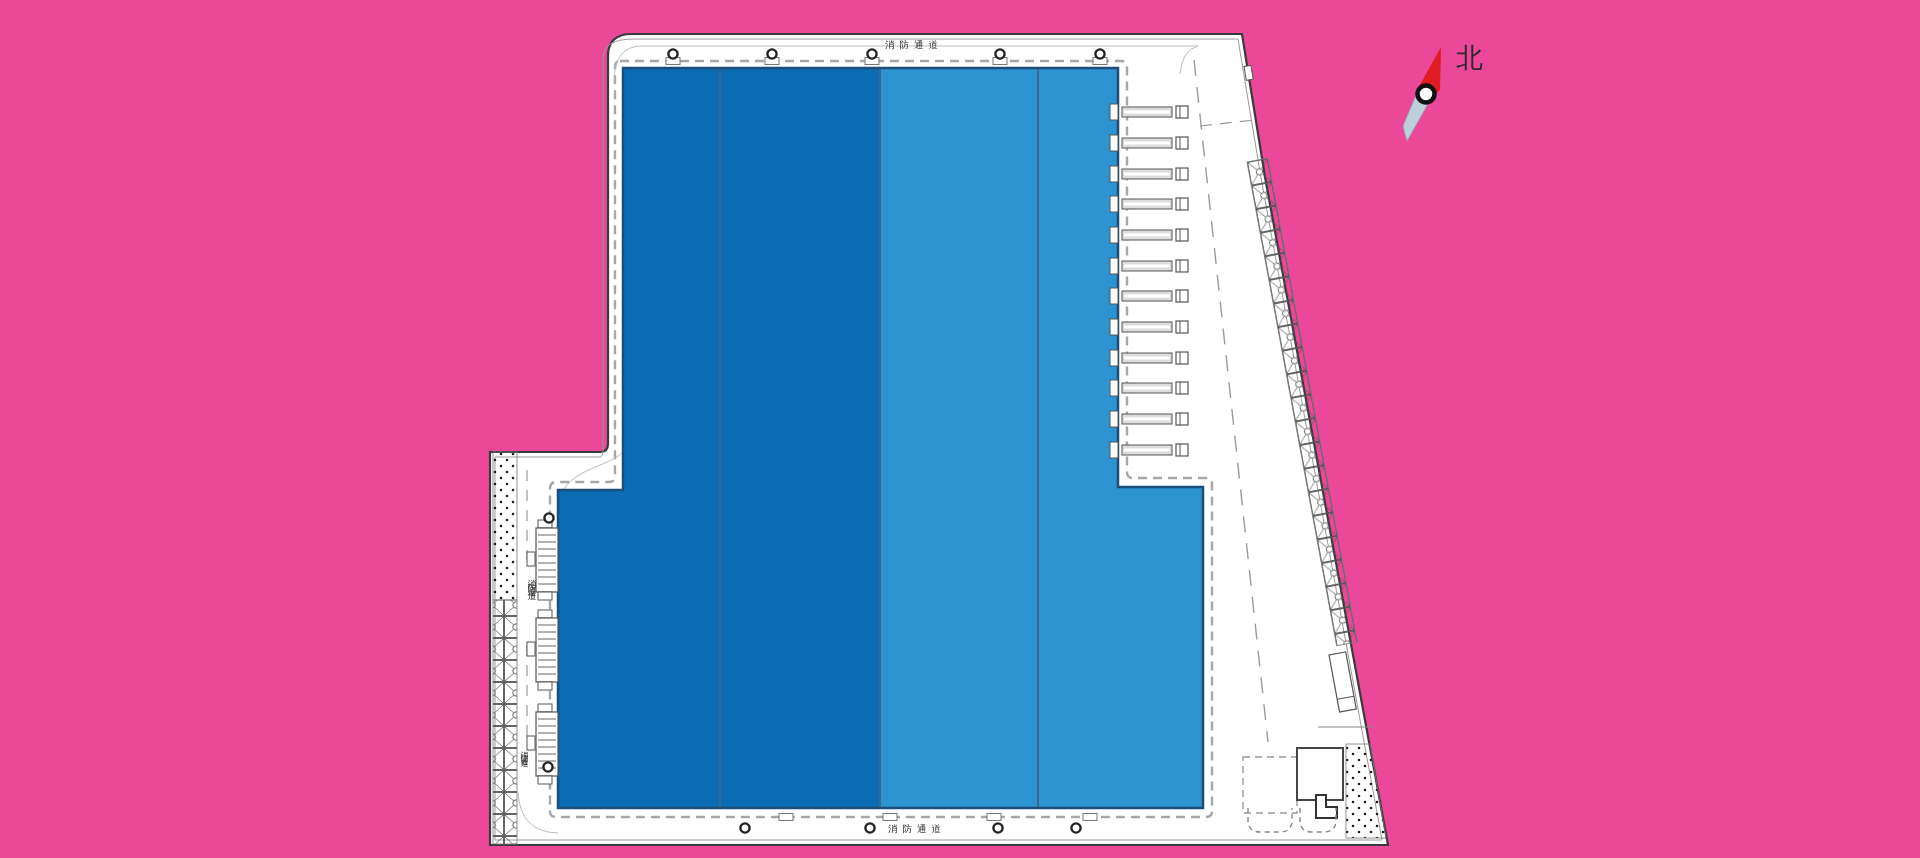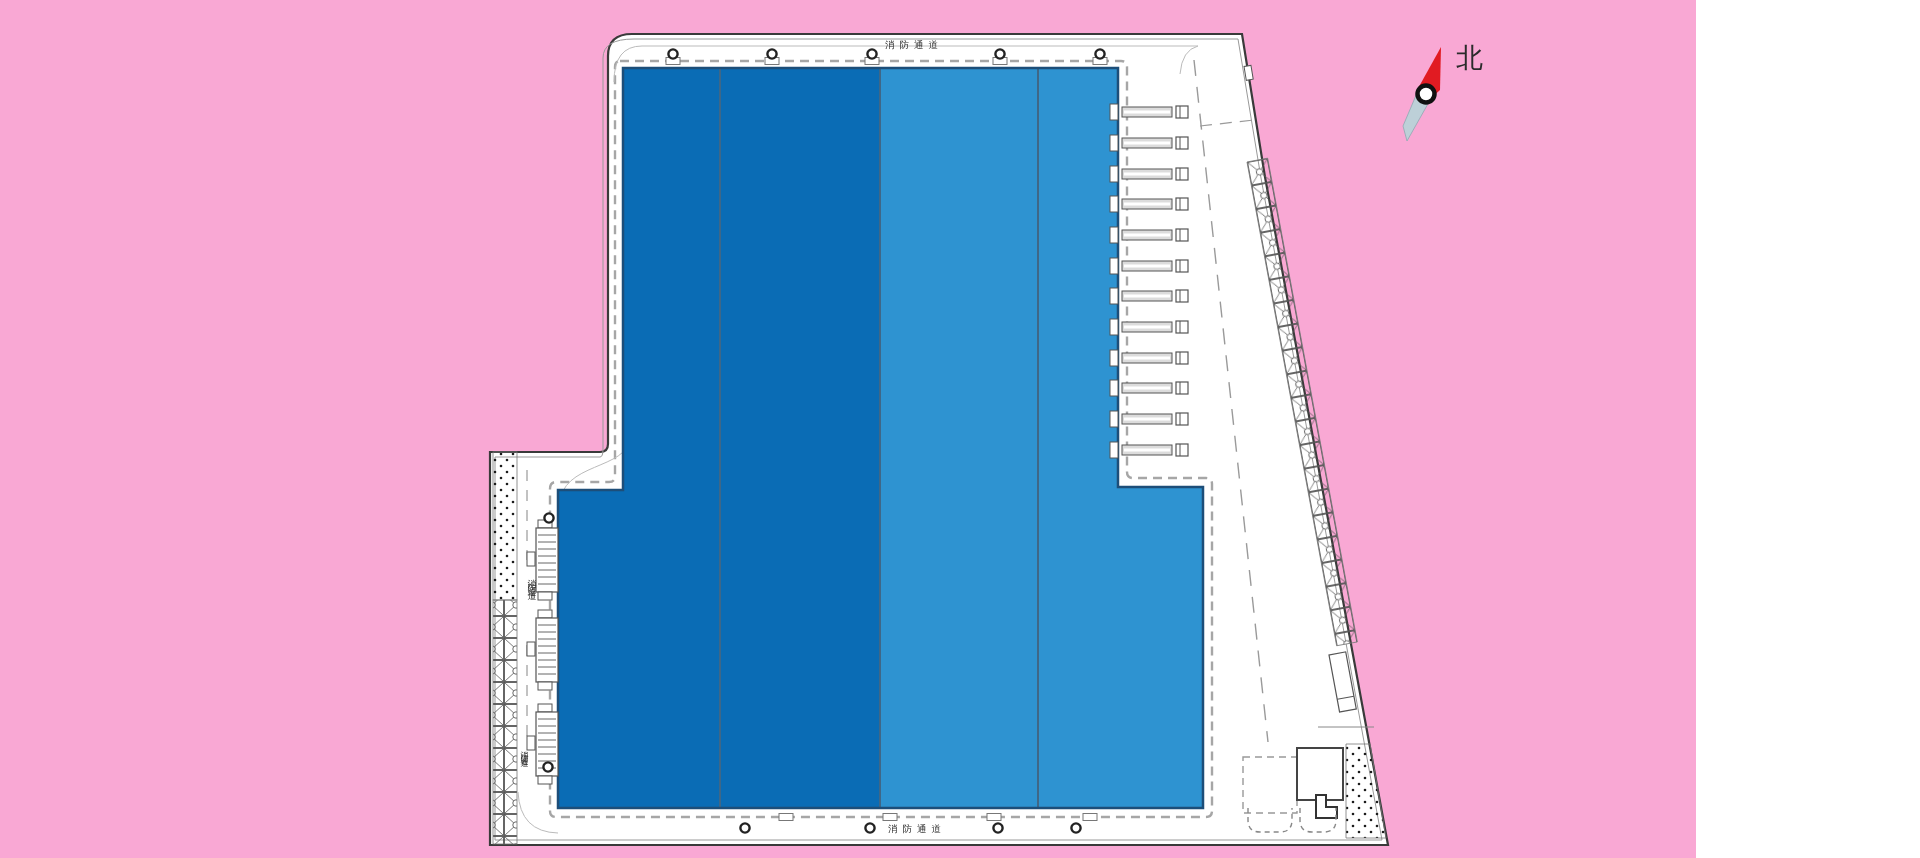--- a/index.html
+++ b/index.html
@@ -1,16 +1,16 @@
 <!DOCTYPE html>
 <html><head>
 <meta charset="utf-8">
 <style>
   html,body{margin:0;padding:0;background:#ffffff;}
-  .stage{position:relative;width:1696px;height:858px;background:#f9a8d4;overflow:hidden;
+  .stage{position:relative;width:1920px;height:858px;background:#ec4899;overflow:hidden;
          font-family:"Liberation Sans", sans-serif;}
   svg{position:absolute;left:0;top:0;}
   text{font-family:"Liberation Sans", sans-serif;fill:#2b2b2b;}
   .vtext{writing-mode:vertical-rl;text-orientation:upright;}
 </style>
 </head>
 <body>
 
 <div class="stage">
 <svg width="1920" height="858" viewBox="0 0 1920 858">

